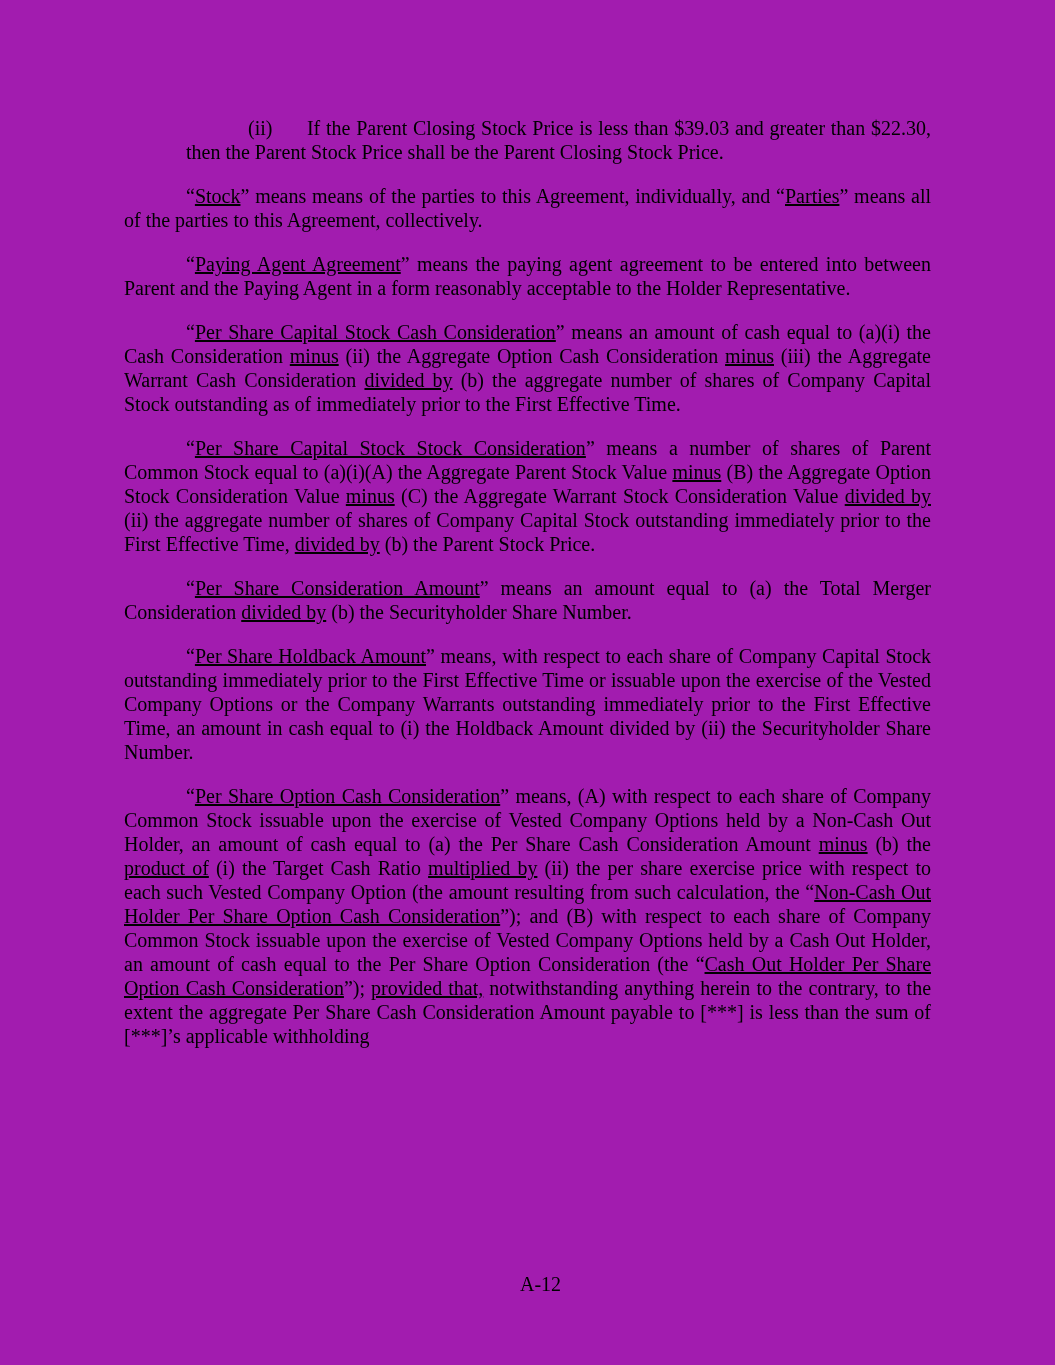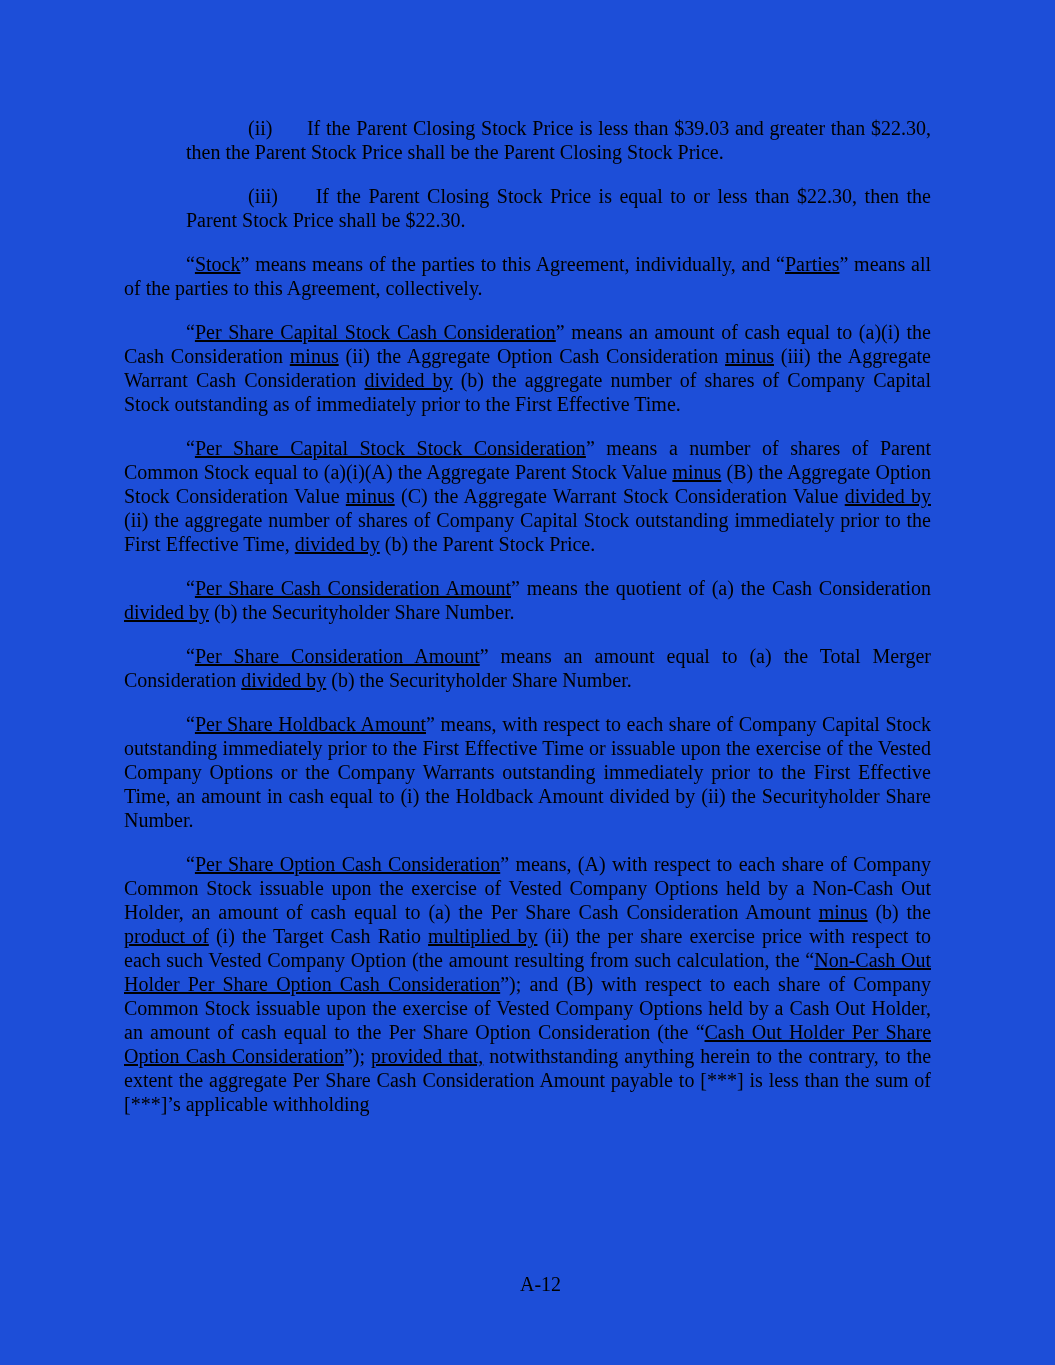--- a/index.html
+++ b/index.html
@@ -4,21 +4,21 @@
 <style>
   html, body {
     margin: 0;
     padding: 0;
     background: #ffffff;
   }
   .page {
     position: relative;
     width: 1055px;
     height: 1365px;
-    background: #1d4ed8;
+    background: #a21caf;
     color: #000000;
     font-family: "Liberation Serif", "DejaVu Serif", serif;
     overflow: hidden;
   }
   .content {
     position: absolute;
     top: 116px;
     left: 124px;
     width: 807px;
     font-size: 20px;
@@ -47,23 +47,22 @@
     line-height: 24px;
     padding-left: 13px;
   }
 </style>
 </head>
 <body>
 
 <div class="page">
   <div class="content">
     <p class="para sub"><span>(ii)&nbsp;&nbsp;&nbsp;&nbsp;&nbsp;&nbsp;If the Parent Closing Stock Price is less than $39.03 and greater than $22.30, then the Parent Stock Price shall be the Parent Closing Stock Price.</span></p>
-    <p class="para sub"><span>(iii)&nbsp;&nbsp;&nbsp;&nbsp;&nbsp;If the Parent Closing Stock Price is equal to or less than $22.30, then the Parent Stock Price shall be $22.30.</span></p>
     <p class="para"><span>“</span><span class="u">Stock</span><span>” means means of the parties to this Agreement, individually, and “</span><span class="u">Parties</span><span>” means all of the parties to this Agreement, collectively.</span></p>
+    <p class="para"><span>“</span><span class="u">Paying Agent Agreement</span><span>” means the paying agent agreement to be entered into between Parent and the Paying Agent in a form reasonably acceptable to the Holder Representative.</span></p>
     <p class="para"><span>“</span><span class="u">Per Share Capital Stock Cash Consideration</span><span>” means an amount of cash equal to (a)(i) the Cash Consideration </span><span class="u">minus</span><span> (ii) the Aggregate Option Cash Consideration </span><span class="u">minus</span><span> (iii) the Aggregate Warrant Cash Consideration </span><span class="u">divided by</span><span> (b) the aggregate number of shares of Company Capital Stock outstanding as of immediately prior to the First Effective Time.</span></p>
     <p class="para"><span>“</span><span class="u">Per Share Capital Stock Stock Consideration</span><span>” means a number of shares of Parent Common Stock equal to (a)(i)(A) the Aggregate Parent Stock Value </span><span class="u">minus</span><span> (B) the Aggregate Option Stock Consideration Value </span><span class="u">minus</span><span> (C) the Aggregate Warrant Stock Consideration Value </span><span class="u">divided by</span><span> (ii) the aggregate number of shares of Company Capital Stock outstanding immediately prior to the First Effective Time, </span><span class="u">divided by</span><span> (b) the Parent Stock Price.</span></p>
-    <p class="para"><span>“</span><span class="u">Per Share Cash Consideration Amount</span><span>” means the quotient of (a)&nbsp;the Cash Consideration </span><span class="u">divided by</span><span> (b) the Securityholder Share Number.</span></p>
     <p class="para"><span>“</span><span class="u">Per Share Consideration Amount</span><span>” means an amount equal to (a) the Total Merger Consideration </span><span class="u">divided by</span><span> (b) the Securityholder Share Number.</span></p>
     <p class="para"><span>“</span><span class="u">Per Share Holdback Amount</span><span>” means, with respect to each share of Company Capital Stock outstanding immediately prior to the First Effective Time or issuable upon the exercise of the Vested Company Options or the Company Warrants outstanding immediately prior to the First Effective Time, an amount in cash equal to (i) the Holdback Amount divided by (ii) the Securityholder Share Number.</span></p>
     <p class="para"><span>“</span><span class="u">Per Share Option Cash Consideration</span><span>” means, (A) with respect to each share of Company Common Stock issuable upon the exercise of Vested Company Options held by a Non-Cash Out Holder, an amount of cash equal to (a)&nbsp;the Per Share Cash Consideration Amount </span><span class="u">minus</span><span> (b) the </span><span class="u">product of</span><span> (i) the Target Cash Ratio </span><span class="u">multiplied by</span><span> (ii) the per share exercise price with respect to each such Vested Company Option (the amount resulting from such calculation, the “</span><span class="u">Non-Cash Out Holder Per Share Option Cash Consideration</span><span>”); and (B) with respect to each share of Company Common Stock issuable upon the exercise of Vested Company Options held by a Cash Out Holder, an amount of cash equal to the Per Share Option Consideration (the “</span><span class="u">Cash Out Holder Per Share Option Cash Consideration</span><span>”); </span><span class="u">provided that,</span><span> notwithstanding anything herein to the contrary, to the extent the aggregate Per Share Cash Consideration Amount payable to [***] is less than the sum of [***]’s applicable withholding</span></p>
   </div>
   <div class="footer">A-12</div>
 </div>
 
 </body></html>

